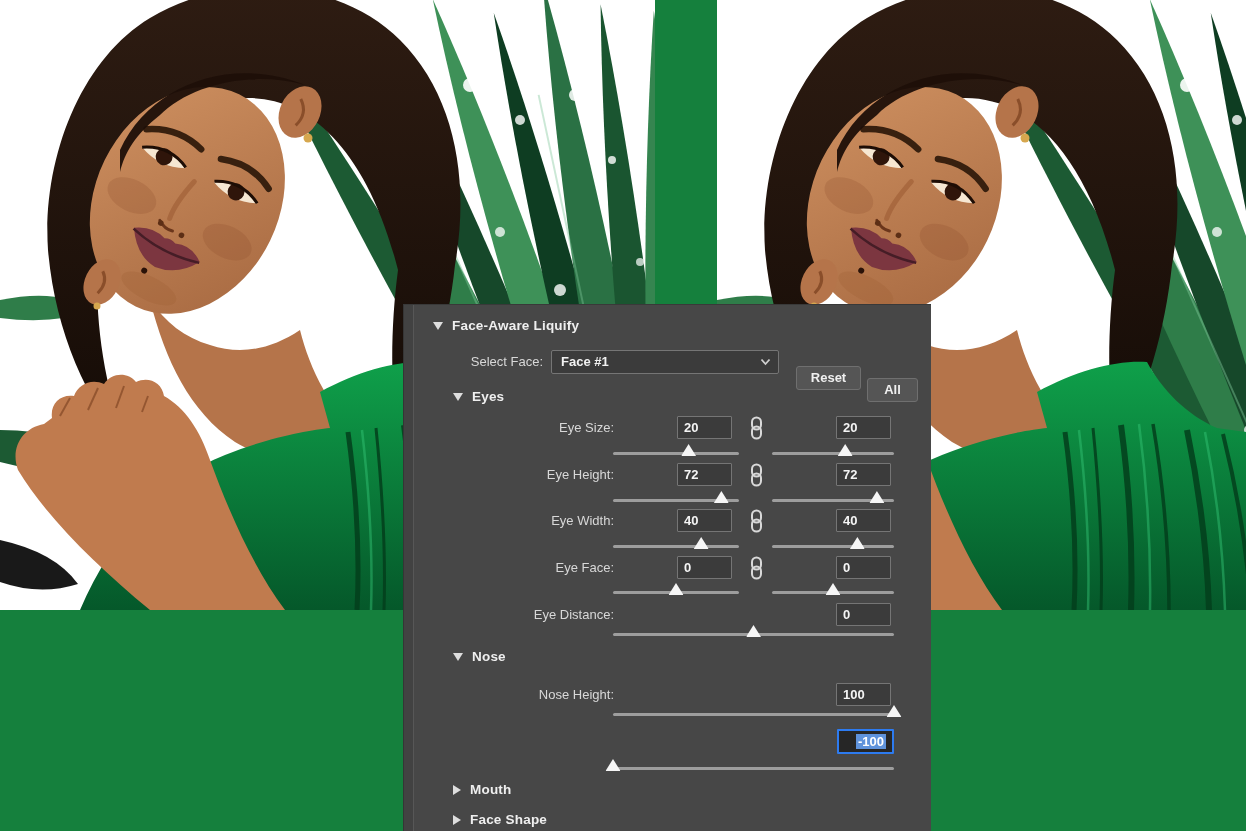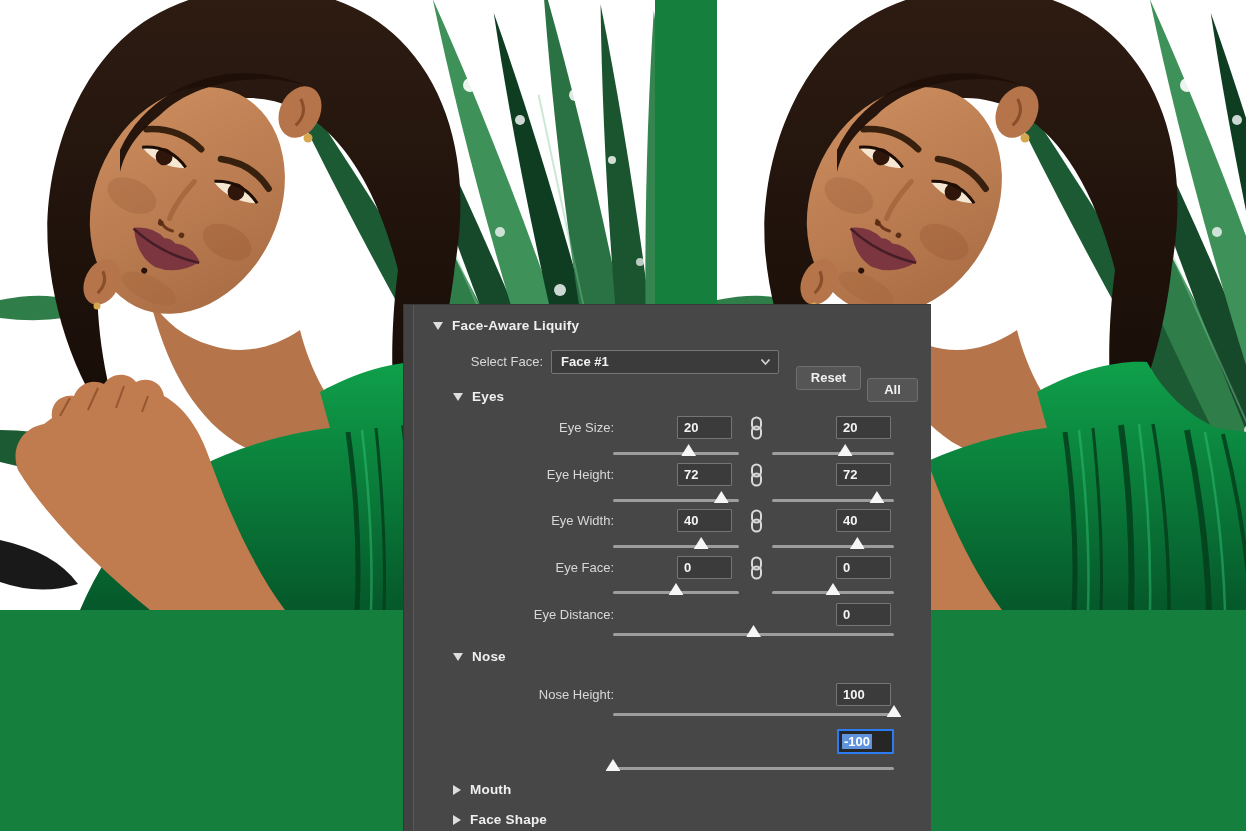--- a/index.html
+++ b/index.html
@@ -46,21 +46,21 @@
   .row{position:absolute;left:0;width:528px;height:50px;}
   .row-label{position:absolute;left:20px;top:0;width:190px;height:23px;line-height:23px;
              text-align:right;font-size:13px;color:#d8d8d8;}
   .vbox{position:absolute;top:0;width:55px;height:23px;background:#3b3b3b;
         border:1px solid #757575;border-radius:1px;box-sizing:border-box;
         font-size:13px;font-weight:700;color:#f4f4f4;line-height:21px;padding-left:6px;}
   .vbox.b1{left:273px;}
   .vbox.b2,.vbox.single{left:432px;}
   .vbox.selected{left:433px;width:57px;height:25px;top:-1px;border:2px solid #2d7bf0;
                  background:#262626;padding-left:3px;line-height:21px;}
-  .vbox.selected .sel-text{background:#5f93dc;color:#ffffff;padding:0 2px;}
+  .vbox.selected .sel-text{background:#5f93dc;color:#ffffff;padding:0 2px;margin-left:14px;}
   .link-icon{position:absolute;left:345px;top:0;width:15px;height:24px;}
   .track{position:absolute;height:3px;background:#9d9d9d;border-radius:2px;}
   .track.t1{left:209px;width:126px;}
   .track.t2{left:368px;width:122px;}
   .track.tsingle{left:209px;width:281px;}
   .thumb{position:absolute;top:-8px;width:15px;height:12px;background:#f6f6f6;
          clip-path:polygon(50% 0,100% 100%,0 100%);transform:translateX(-50%);
          filter:drop-shadow(0 1px 1px rgba(0,0,0,.45));}
 </style>
 </head>

